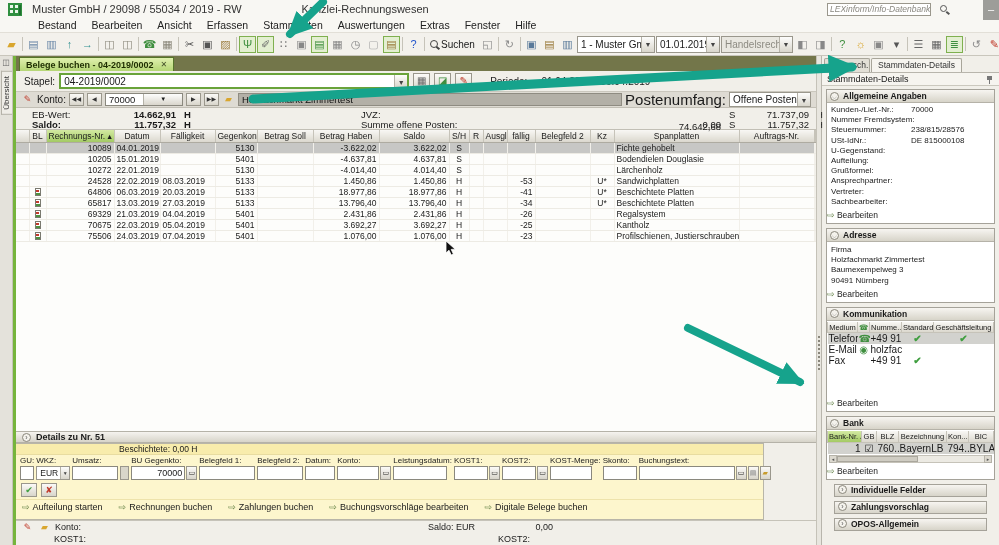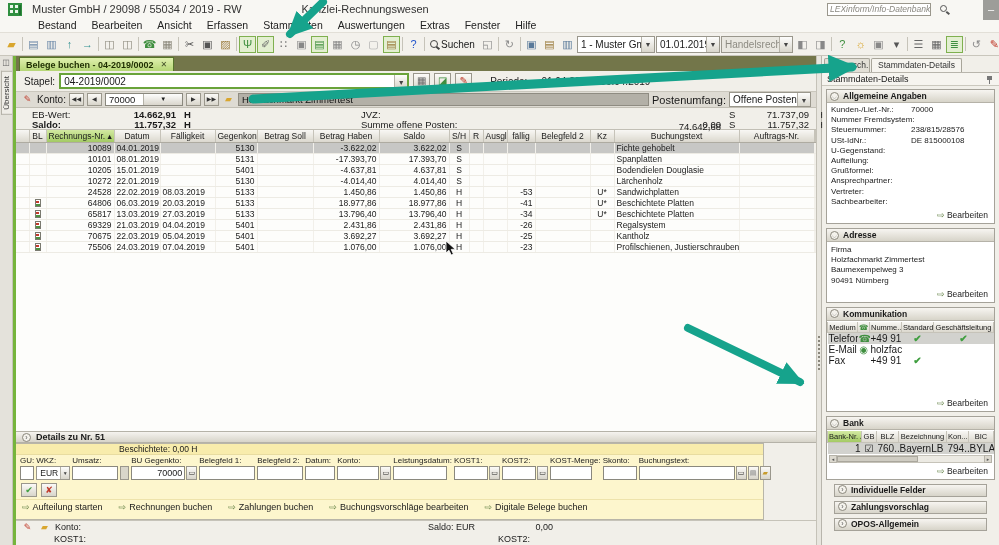--- a/index.html
+++ b/index.html
@@ -50,21 +50,21 @@
 .stapel-combo { width:350px; height:16px; border:2px solid #69a33a; }
 .stapel-combo .cval { font-size:10px; }
 .sqbtn { width:17px; height:16px; background:linear-gradient(#fcfbf8,#dcd9cf); border:1px solid #9a978c; font-size:10px; line-height:14px; text-align:center; flex:none; }
 .periode-lab { margin-left:14px; color:#222; }
 .konto-row { height:17px; background:#dedbd3; display:flex; align-items:center; gap:3px; padding:0 5px; border-top:1px solid #cac7bd; border-bottom:1px solid #c2bfb5; flex:none; font-size:10px; }
 .navbtn { width:15px; height:13px; background:linear-gradient(#fbfaf7,#d8d5cb); border:1px solid #9a978c; font-size:6px; line-height:11px; text-align:center; color:#333; flex:none; }
 .konto-input { width:78px; height:13px; border:1px solid #8a887e; background:#fff; display:flex; }
 .konto-input span { flex:1; font-size:9.5px; padding:0 3px; line-height:12px; }
 .konto-input .carr { width:11px; background:linear-gradient(#fdfdfc,#d9d6cc); border-left:1px solid #b5b2a8; font-size:6px; text-align:center; line-height:11px; }
 .namefield { flex:1; max-width:452px; height:13px; background:#b3b0a7; border:1px solid #8f8c82; font-size:9.5px; padding:0 3px; line-height:12px; color:#111; white-space:nowrap; overflow:hidden; }
-.posten-lab { margin-left:auto; font-size:11px; }
+.posten-lab { margin-left:auto; font-size:15px; }
 .posten-combo { width:82px; height:15px; }
 .posten-combo .cval { font-size:10px; }
 
 
 .summary { height:21px; position:relative; font-size:9.5px; flex:none; }
 .summary span { position:absolute; white-space:nowrap; }
 .s-l1a{left:16px;top:1px;} .s-v1a{left:75px;top:1px;width:85px;text-align:right;font-weight:bold;} .s-h1a{left:168px;top:1px;font-weight:bold;}
 .s-l2a{left:345px;top:1px;} .s-v2a{left:565px;top:13px;width:140px;text-align:right;} .s-h2a{left:713px;top:1px;}
 .s-v3a{left:735px;top:1px;width:58px;text-align:right;} .s-h3a{left:800px;top:1px;}
 .s-l1b{left:16px;top:11px;font-weight:bold;} .s-v1b{left:75px;top:11px;width:85px;text-align:right;font-weight:bold;} .s-h1b{left:168px;top:11px;font-weight:bold;}
@@ -116,21 +116,21 @@
 .phead { height:14px; font-size:9px; display:flex; justify-content:space-between; align-items:center; padding:0 5px; border-top:1px solid #b8b5ac; border-bottom:1px solid #cbc8be; background:#f6f4ef; flex:none; }
 .pin { position:relative; width:8px; height:9px; }
 .pin::before { content:""; position:absolute; left:1px; top:1px; width:5px; height:4px; background:#777; }
 .pin::after { content:""; position:absolute; left:3px; top:5px; width:1px; height:4px; background:#777; }
 .pscroll { flex:1; overflow:hidden; padding-bottom:2px; }
 .card { margin:3px 4px 4px 4px; background:#fff; border:1px solid #a5a299; }
 .card-h { height:13px; background:linear-gradient(#f7f5f1,#d7d4c9); border-bottom:1px solid #b5b2a8; font-weight:bold; font-size:8.5px; display:flex; align-items:center; gap:4px; padding:0 3px; }
 .kv { display:flex; font-size:8px; line-height:10.2px; padding:0 4px; }
 .kv .k { width:80px; flex:none; white-space:nowrap; }
 .kv .v { white-space:nowrap; }
-.editrow { text-align:right; font-size:8.5px; padding:2px 6px 3px 0; }
+.editrow { text-align:left; font-size:8.5px; padding:2px 6px 3px 0; }
 .ktable { width:100%; border-collapse:collapse; table-layout:fixed; margin-top:1px; }
 .ktable th { background:linear-gradient(#f8f7f4,#dbd8ce); border:1px solid #c6c3b9; border-top:none; font-weight:normal; font-size:7.5px; height:11px; overflow:hidden; white-space:nowrap; padding:0 1px; }
 .ktable th.sorted { background:linear-gradient(#d3e9a2,#a3ca64); }
 .ktable td { font-size:10px; height:9.5px; white-space:nowrap; overflow:hidden; padding:0 1px; }
 .ktable tr.sel td { background:#d2d2ce; }
 .ck { color:#3f9e3f; font-weight:bold; font-size:8px; text-align:center; }
 .kgap { height:30px; }
 .hscroll { display:flex; height:8px; margin:1px 2px; }
 .hscroll .e { width:8px; background:#dcd9cf; border:1px solid #b5b2a8; font-size:5px; line-height:6px; text-align:center; color:#555; }
 .hscroll .tr { flex:1; background:#eceae3; border:1px solid #c6c3b9; border-left:none; border-right:none; position:relative; }
@@ -347,21 +347,21 @@
               <th>Gegenkonto</th>
               <th>Betrag Soll</th>
               <th>Betrag Haben</th>
               <th>Saldo</th>
               <th>S/H</th>
               <th>R</th>
               <th>Ausgl.</th>
               <th>fällig</th>
               <th>Belegfeld 2</th>
               <th>Kz</th>
-              <th>Buchungstext</th>
+              <th>Spanplatten</th>
               <th>Auftrags-Nr.</th>
               <th></th>
             </tr>
           </thead>
           <tbody>
 
               <tr class="sel">
                 <td></td>
                 <td class="ctr"><span class="docico" style="visibility: hidden;"></span></td>
                 <td class="num">10089</td>
@@ -375,40 +375,20 @@
                 <td></td>
                 <td></td>
                 <td class="num"></td>
                 <td></td>
                 <td class="ctr"></td>
                 <td>Fichte gehobelt</td>
                 <td></td>
                 <td></td>
               </tr>
 
-              <tr>
-                <td></td>
-                <td class="ctr"><span class="docico" style="visibility: hidden;"></span></td>
-                <td class="num">10101</td>
-                <td>08.01.2019</td>
-                <td></td>
-                <td class="num">5131</td>
-                <td class="num"></td>
-                <td class="num">-17.393,70</td>
-                <td class="num">17.393,70</td>
-                <td class="ctr">S</td>
-                <td></td>
-                <td></td>
-                <td class="num"></td>
-                <td></td>
-                <td class="ctr"></td>
-                <td>Spanplatten</td>
-                <td></td>
-                <td></td>
-              </tr>
 
               <tr>
                 <td></td>
                 <td class="ctr"><span class="docico" style="visibility: hidden;"></span></td>
                 <td class="num">10205</td>
                 <td>15.01.2019</td>
                 <td></td>
                 <td class="num">5401</td>
                 <td class="num"></td>
                 <td class="num">-4.637,81</td>

